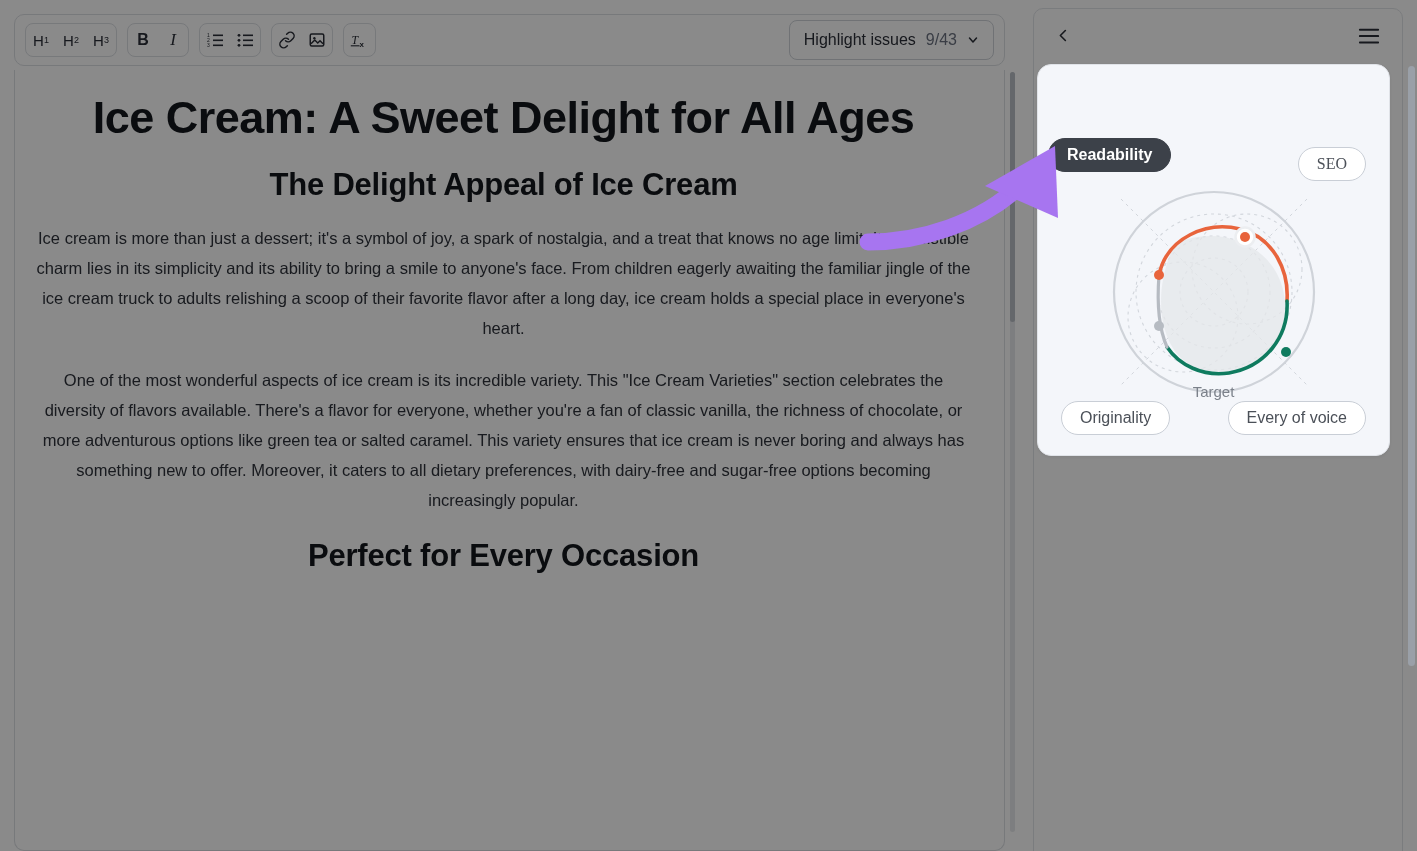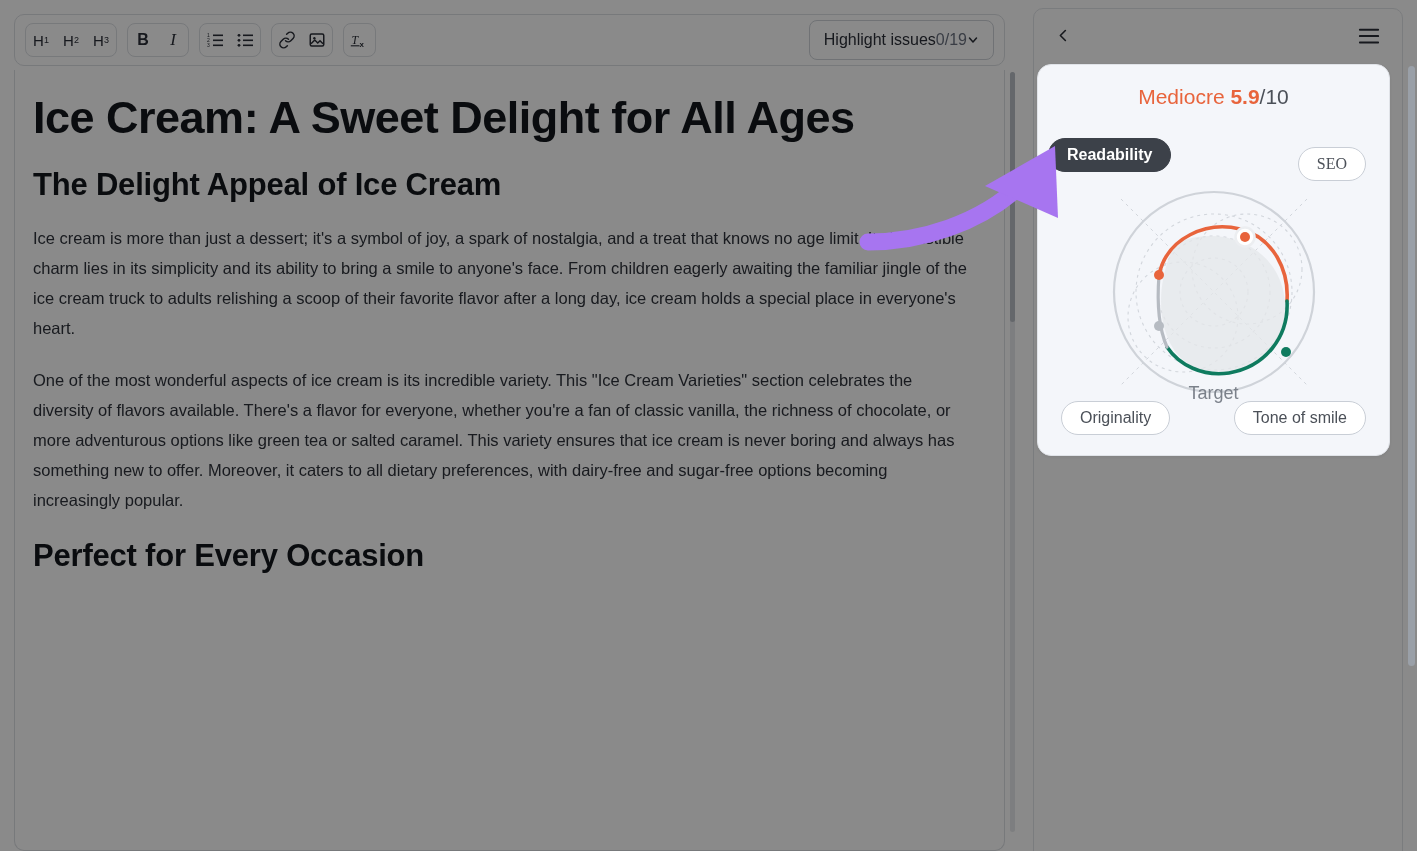--- a/index.html
+++ b/index.html
@@ -22,28 +22,28 @@
   .tgroup { display:flex; align-items:center; border:1px solid #dcdfe3; border-radius:8px;
             height:34px; margin-right:10px; overflow:hidden; }
   .tbtn { height:32px; min-width:30px; padding:0 6px; display:flex; align-items:center;
           justify-content:center; color:#2b2f38; font-size:15px; background:transparent; border:none;
           cursor:pointer; }
   .tbtn sub { font-size:9px; }
   .tbtn.bold { font-weight:700; font-size:16px; }
   .tbtn.ital { font-style:italic; font-family:"Liberation Serif", serif; font-size:17px; }
   .spacer { flex:1; }
   .hl-select { height:40px; border:1px solid #cfd3d9; border-radius:8px; display:flex;
-               align-items:center; padding:0 14px; font-size:16px; color:#2b2f38;
+               align-items:center; gap:10px; padding:0 14px; font-size:16px; color:#2b2f38;
                background:#fff; cursor:pointer; }
   .hl-count { color:#6b7280; }
   .chev { width:12px; height:12px; }
 
   .doc { position:absolute; left:14px; top:70px; right:18px; bottom:0;
          border:1px solid #dcdfe3; border-top:none; border-radius:0 0 10px 10px;
-         background:#fff; padding:22px 30px 0 18px; overflow:hidden; }
+         background:#fff; padding:22px 30px 0 18px; overflow:hidden;text-align:center; }
   .doc h1 { font-size:45px; line-height:1.15; font-weight:700; color:#14171c; letter-spacing:-0.5px;
             margin-bottom:22px; }
   .doc h2 { font-size:31px; line-height:1.2; font-weight:700; color:#14171c; letter-spacing:-0.2px;
             margin:16px 0 20px; }
   .doc p { font-size:16.5px; line-height:30px; color:#2f333b; margin-bottom:22px; }
 
   
   .doc-sb { position:absolute; right:8px; top:72px; width:5px; height:760px;
             background:#e7e9ec; border-radius:3px; }
   .doc-sb i { position:absolute; left:0; top:0; width:5px; height:250px;
@@ -76,21 +76,21 @@
 
   .pill { border:1px solid #c9ced6; border-radius:20px; background:#fff; color:#4b5058;
           font-size:16px; padding:7px 18px; cursor:pointer; white-space:nowrap; }
   .pill.active { background:#3c4149; border-color:#3c4149; color:#fff; font-weight:700; }
   .p-read { position:absolute; left:10px; top:73px; }
   .p-seo  { position:absolute; right:23px; top:82px;font-family:Liberation Serif, serif; }
   .p-orig { position:absolute; left:23px; bottom:20px; }
   .p-tone { position:absolute; right:23px; bottom:20px; }
   .radar  { position:absolute; left:50%; top:112px; transform:translateX(-50%); }
   .tgt { position:absolute; left:50%; top:318px; transform:translateX(-50%);
-         font-size:18px; color:#7b818a; }
+         font-size:15px; color:#7b818a; }
 
   
   .arrow { position:absolute; left:850px; top:140px; z-index:55; pointer-events:none; }
 </style>
 </head>
 <body>
 
 <div id="root">
 
   <div class="editor-wrap">
@@ -163,21 +163,21 @@
             <text x="12" y="20" font-size="10" font-weight="700" fill="#2b2f38" font-family="Liberation Sans, sans-serif">x</text>
             <rect x="1" y="18" width="11" height="1.4" fill="#2b2f38"></rect>
           </svg>
         </button>
       </div>
 
       <div class="spacer"></div>
 
       <div class="hl-select">
         <span>Highlight issues</span>
-        <span class="hl-count">0/19</span>
+        <span class="hl-count">9/43</span>
         <svg class="chev" viewBox="0 0 24 24" fill="none" stroke="#2b2f38" stroke-width="3" stroke-linecap="round" stroke-linejoin="round">
             <polyline points="5 8 12 16 19 8"></polyline>
           </svg>
       </div>
     </div>
 
     <div class="doc">
       <h1>Ice Cream: A Sweet Delight for All Ages</h1>
       <h2>The Delight Appeal of Ice Cream</h2>
       <p>Ice cream is more than just a dessert; it's a symbol of joy, a spark of nostalgia, and a treat that knows no age limit. Its irresistible charm lies in its simplicity and its ability to bring a smile to anyone's face. From children eagerly awaiting the familiar jingle of the ice cream truck to adults relishing a scoop of their favorite flavor after a long day, ice cream holds a special place in everyone's heart.</p>
@@ -209,29 +209,25 @@
     <div class="rbody"></div>
 
     <div class="r-sb">
         <i></i>
       </div>
   </div>
 
   <div class="dim"></div>
 
   <div class="score-card">
-    <div class="score-head">
-      <span class="score-label">Mediocre</span>
-      <span class="score-val">5.9</span><span class="score-max">/10</span>
-    </div>
 
     <button class="pill active p-read">Readability</button>
     <button class="pill p-seo">SEO</button>
     <button class="pill p-orig">Originality</button>
-    <button class="pill p-tone">Tone of smile</button>
+    <button class="pill p-tone">Every of voice</button>
 
     <svg class="radar" width="270" height="230" viewBox="0 0 270 230">
 
       <g stroke="#d2d6dc" stroke-width="1" stroke-dasharray="3 4">
         <line x1="42" y1="22" x2="228" y2="208"></line>
         <line x1="228" y1="22" x2="42" y2="208"></line>
       </g>
 
       <circle cx="135" cy="115" r="100" fill="none" stroke="#cfd3d9" stroke-width="2.2"></circle>
 

